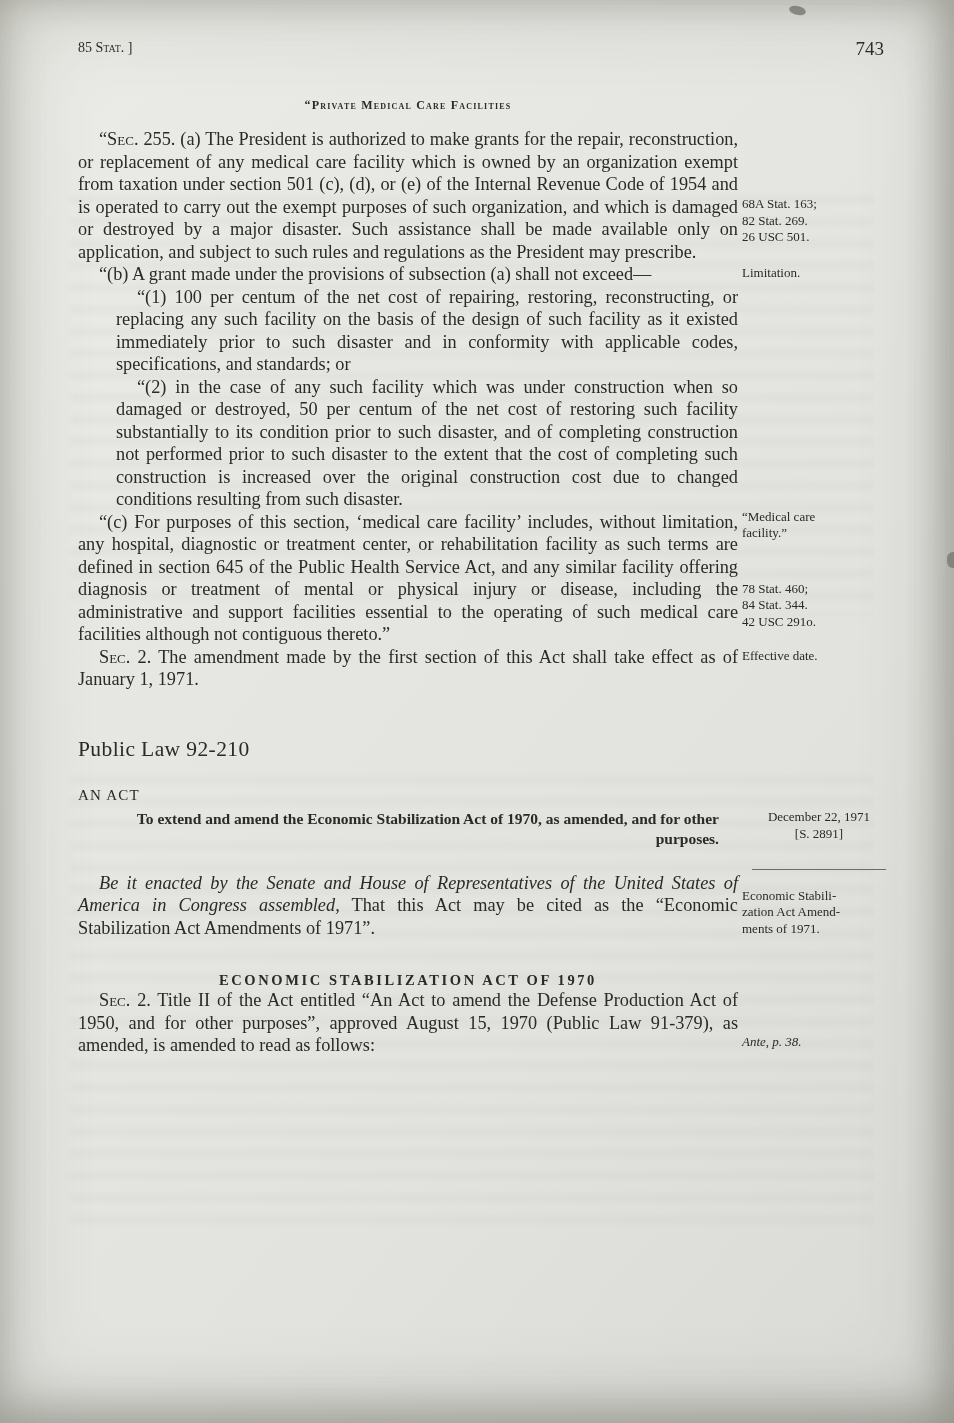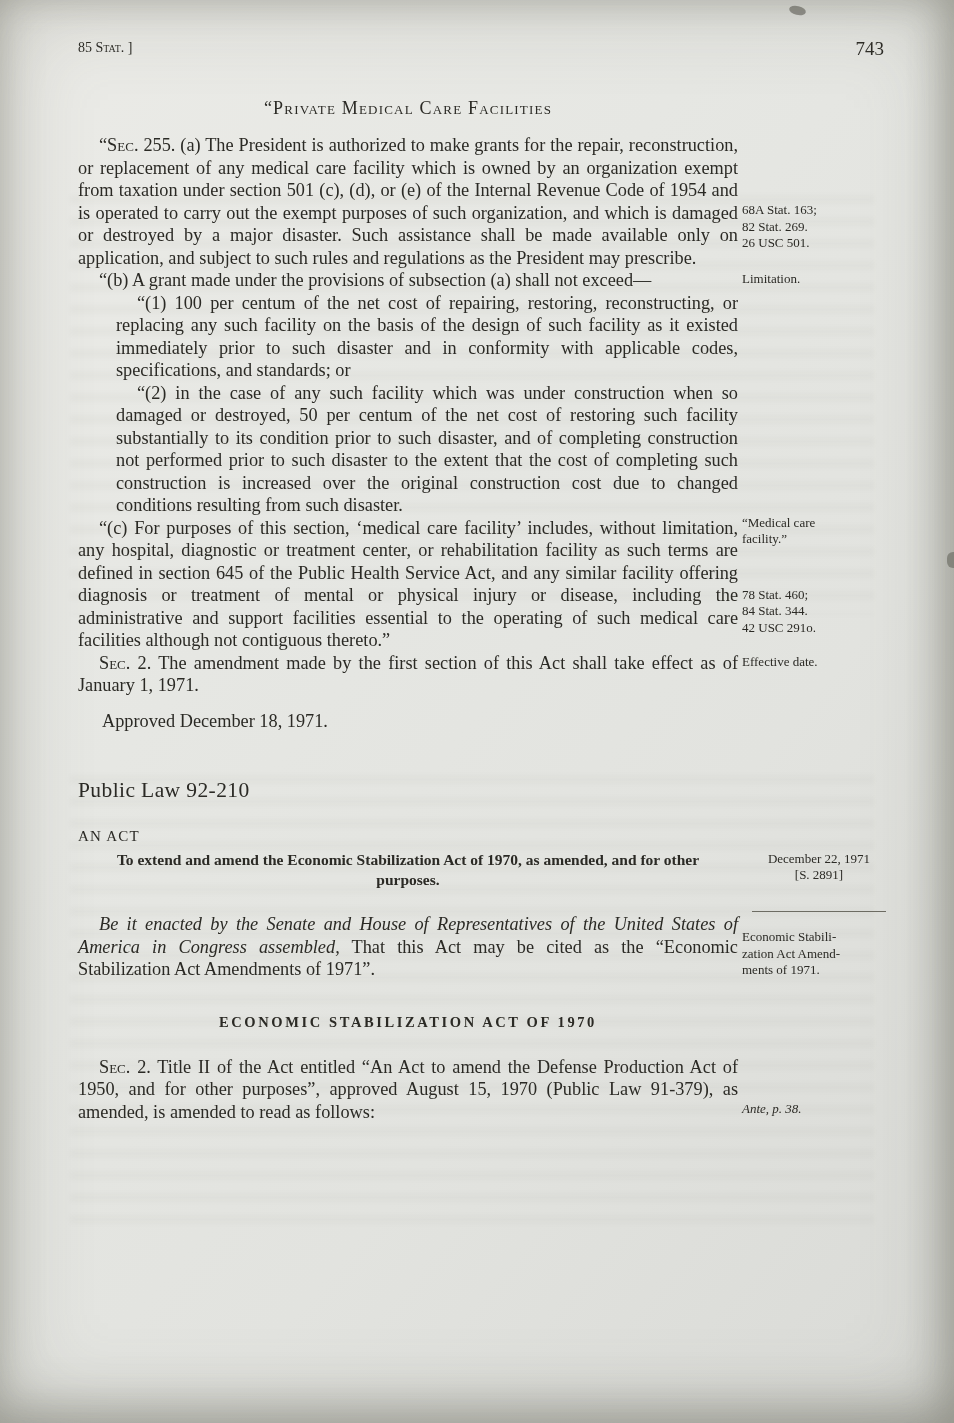--- a/index.html
+++ b/index.html
@@ -49,44 +49,44 @@
 
   .maincol { position: relative; margin-left: 78px; width: 660px; }
 
   p { margin: 0; font-size: 18.3px; line-height: 22.5px; text-align: justify; }
   .indent { text-indent: 21px; }
   .sub { margin-left: 38px; }
   .sc { font-variant: small-caps; }
   .it { font-style: italic; }
 
   .law-heading {
-    margin: 24px 0 0 0; font-size: 18px; font-weight: normal; text-align: center;
+    margin: 24px 0 0 0; font-size: 12px; font-weight: bold; text-align: center;
     font-variant: small-caps; letter-spacing: 1.2px;
   }
   .first-para { margin-top: 15px; }
 
   .block { position: relative; }
   .note {
     position: absolute; left: 664px; width: 156px;
     font-size: 13px; line-height: 16.5px; white-space: pre-line; text-align: left;
   }
   .note-center { text-align: center; width: 150px; left: 666px; }
   .note-rule { width: 134px; border-top: 1px solid #6d6c63; margin: 27px auto 0 auto; }
 
   .approved { margin-top: 13px; text-indent: 24px; }
 
   .pl-title { margin: 46px 0 0 0; font-size: 21.5px; font-weight: normal; letter-spacing: 0.4px; }
   .an-act { margin: 25px 0 0 0; font-size: 15px; font-weight: normal; 
             letter-spacing: 1.2px; }
   .purpose { margin: 5px auto 8px auto; width: 622px; font-size: 15.5px; line-height: 20px;
-             text-align: center; font-weight: bold; }
+             text-align: right; font-weight: bold; }
   .enacting { margin-top: 23px; }
   .act-heading { margin: 33px 0 0 0; font-size: 14.5px; font-weight: bold; text-align: center;
                  letter-spacing: 2.6px; }
-  .final-para { margin-top: 25px; }
+  .final-para { }
 </style>
 </head>
 <body>
 
 <div class="page">
 
   <div class="bleed bleed-top"></div>
   <div class="bleed bleed-bottom"></div>
   <div class="mark-top"></div>
   <div class="mark-right"></div>
@@ -123,21 +123,20 @@
       <aside class="note" style="top:70px">78 Stat. 460;
 84 Stat. 344.
 42 USC 291o.</aside>
     </div>
 
     <div class="block">
       <p class="indent"><span class="sc">Sec. 2.</span><span> The amendment made by the first section of this Act shall take effect as of January 1, 1971.</span></p>
       <aside class="note" style="top:2px">Effective date.</aside>
     </div>
 
-    <p class="approved">Approved December 18, 1971.</p>
 
     <h2 class="pl-title">Public Law 92-210</h2>
 
     <div class="block">
       <h3 class="an-act">AN ACT</h3>
       <p class="purpose">To extend and amend the Economic Stabilization Act of 1970, as amended, and for other purposes.</p>
       <aside class="note note-center" style="top:6px">
         <span>December 22, 1971
 [S. 2891]</span>
         <div class="note-rule"></div>

